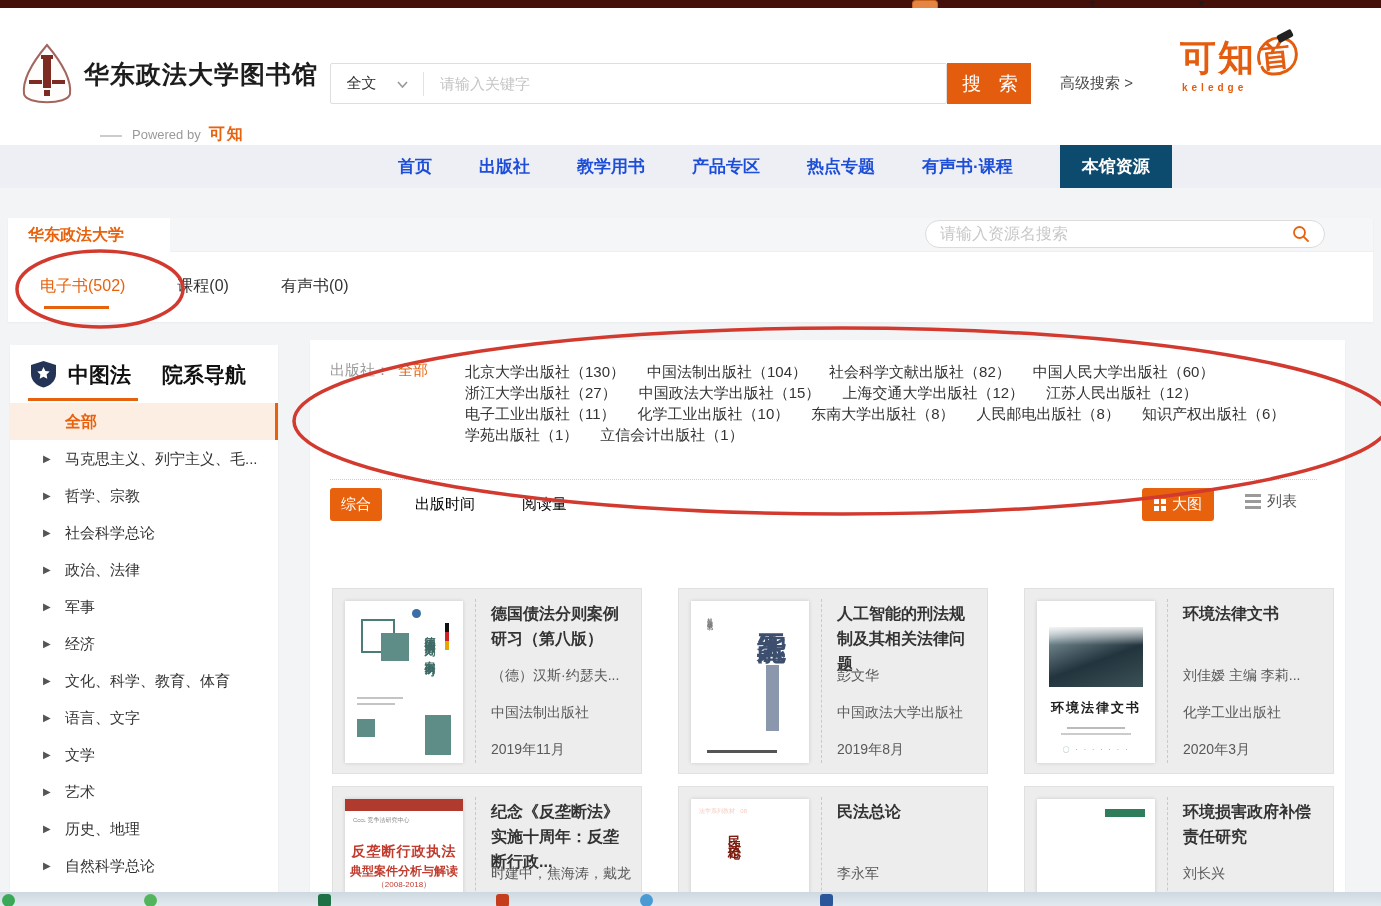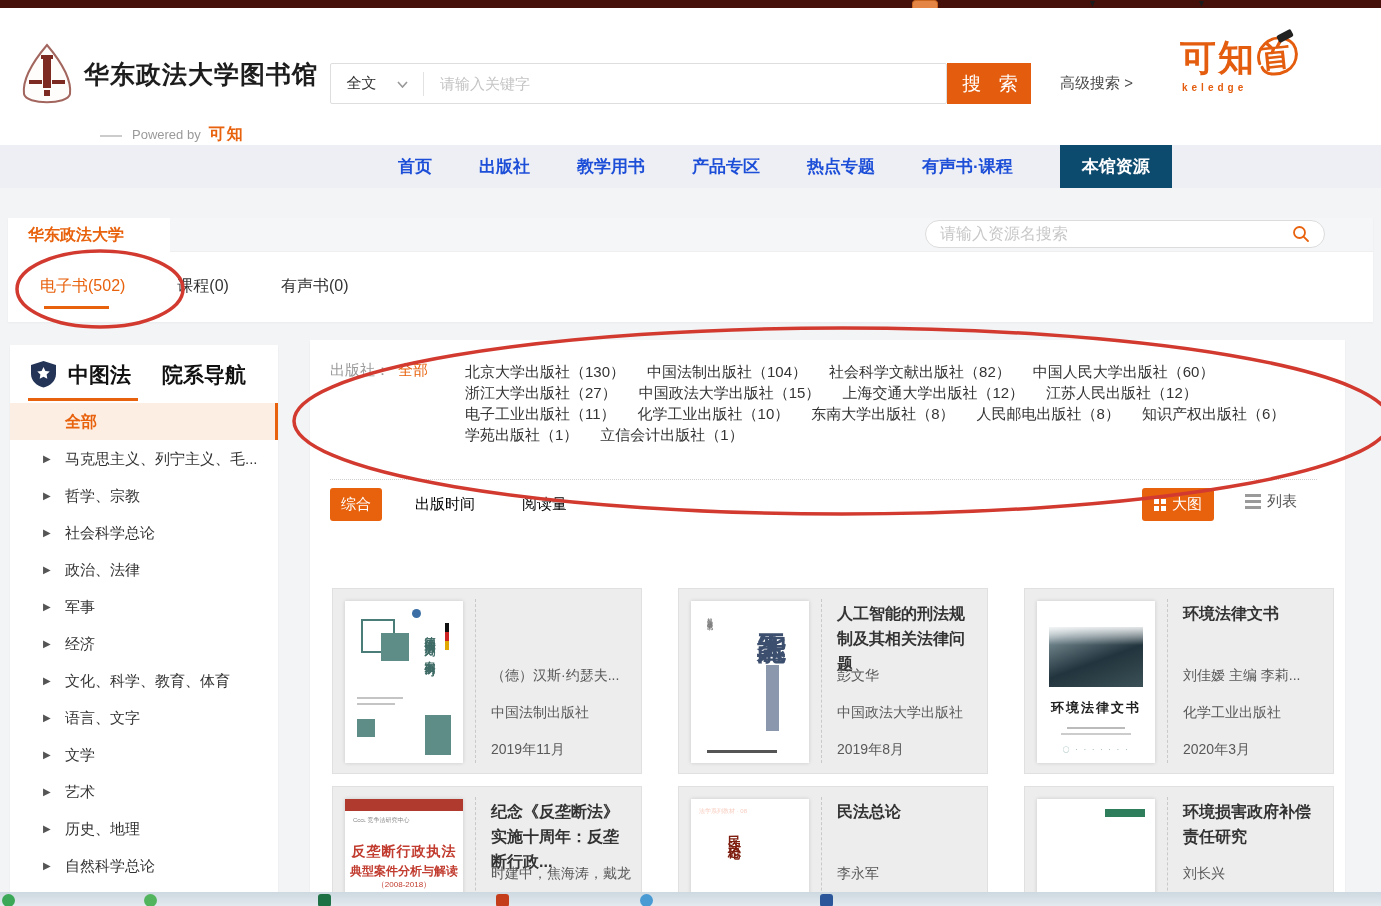--- a/index.html
+++ b/index.html
@@ -304,20 +304,21 @@
       <div class="card r1c1">
         <div class="cover cv1">
           <span class="sqo"></span><span class="sqf"></span><span class="sqb1"></span><span class="sqb2"></span>
           <span class="dot"></span>
           <span class="flag"><i></i><i></i><i></i></span>
           <span class="vtxt"><span>德国债法分则</span>　<span>案例研习</span></span>
           <span class="gl" style="top:96px;width:46px"></span><span class="gl" style="top:102px;width:38px"></span>
         </div>
         <div class="vsep"></div>
         <div class="info">
+          <div class="bk-title">德国债法分则案例研习（第八版）</div>
           <div class="bk-author">（德）汉斯·约瑟夫...</div>
           <div class="bk-pub">中国法制出版社</div>
           <div class="bk-date">2019年11月</div>
         </div>
       </div>
 
       <div class="card r1c2">
         <div class="cover cv2">
           <span class="sml">机器人法研究丛书</span>
           <span class="big">人工智能</span>

